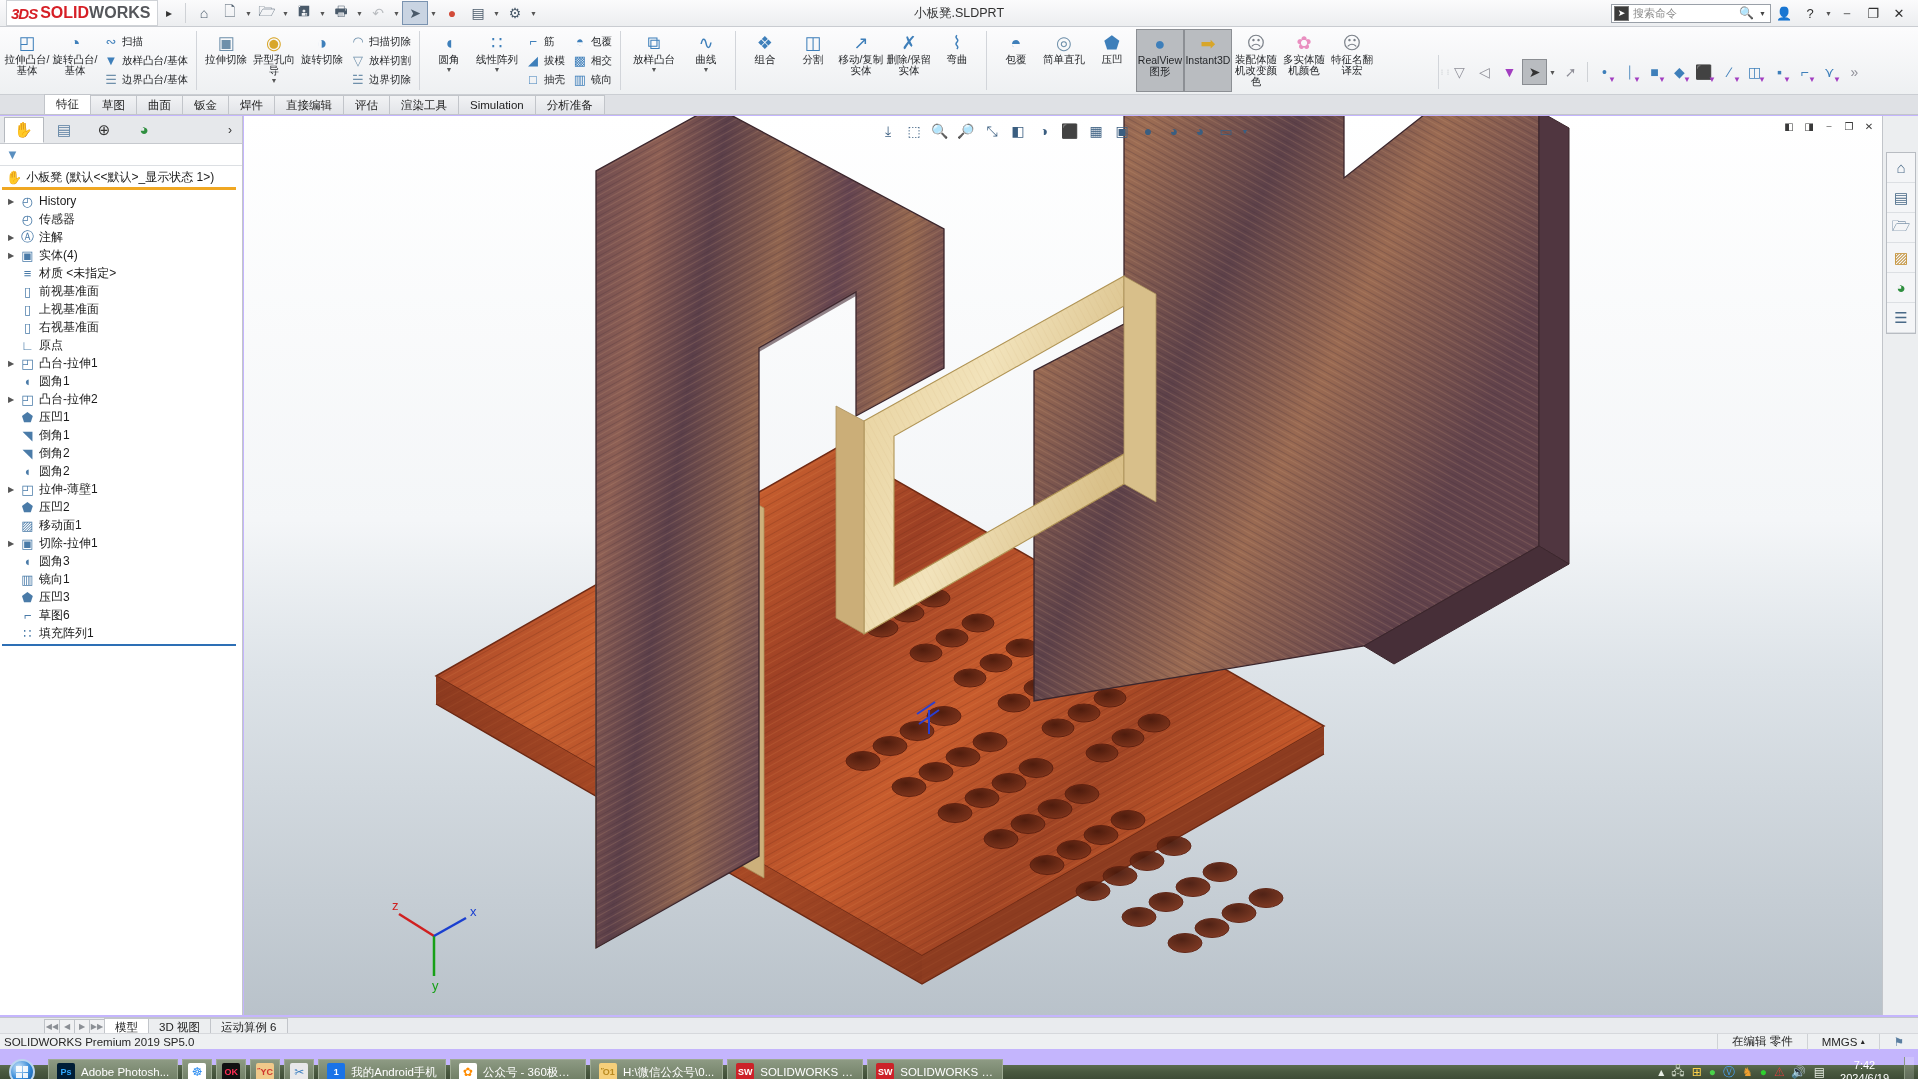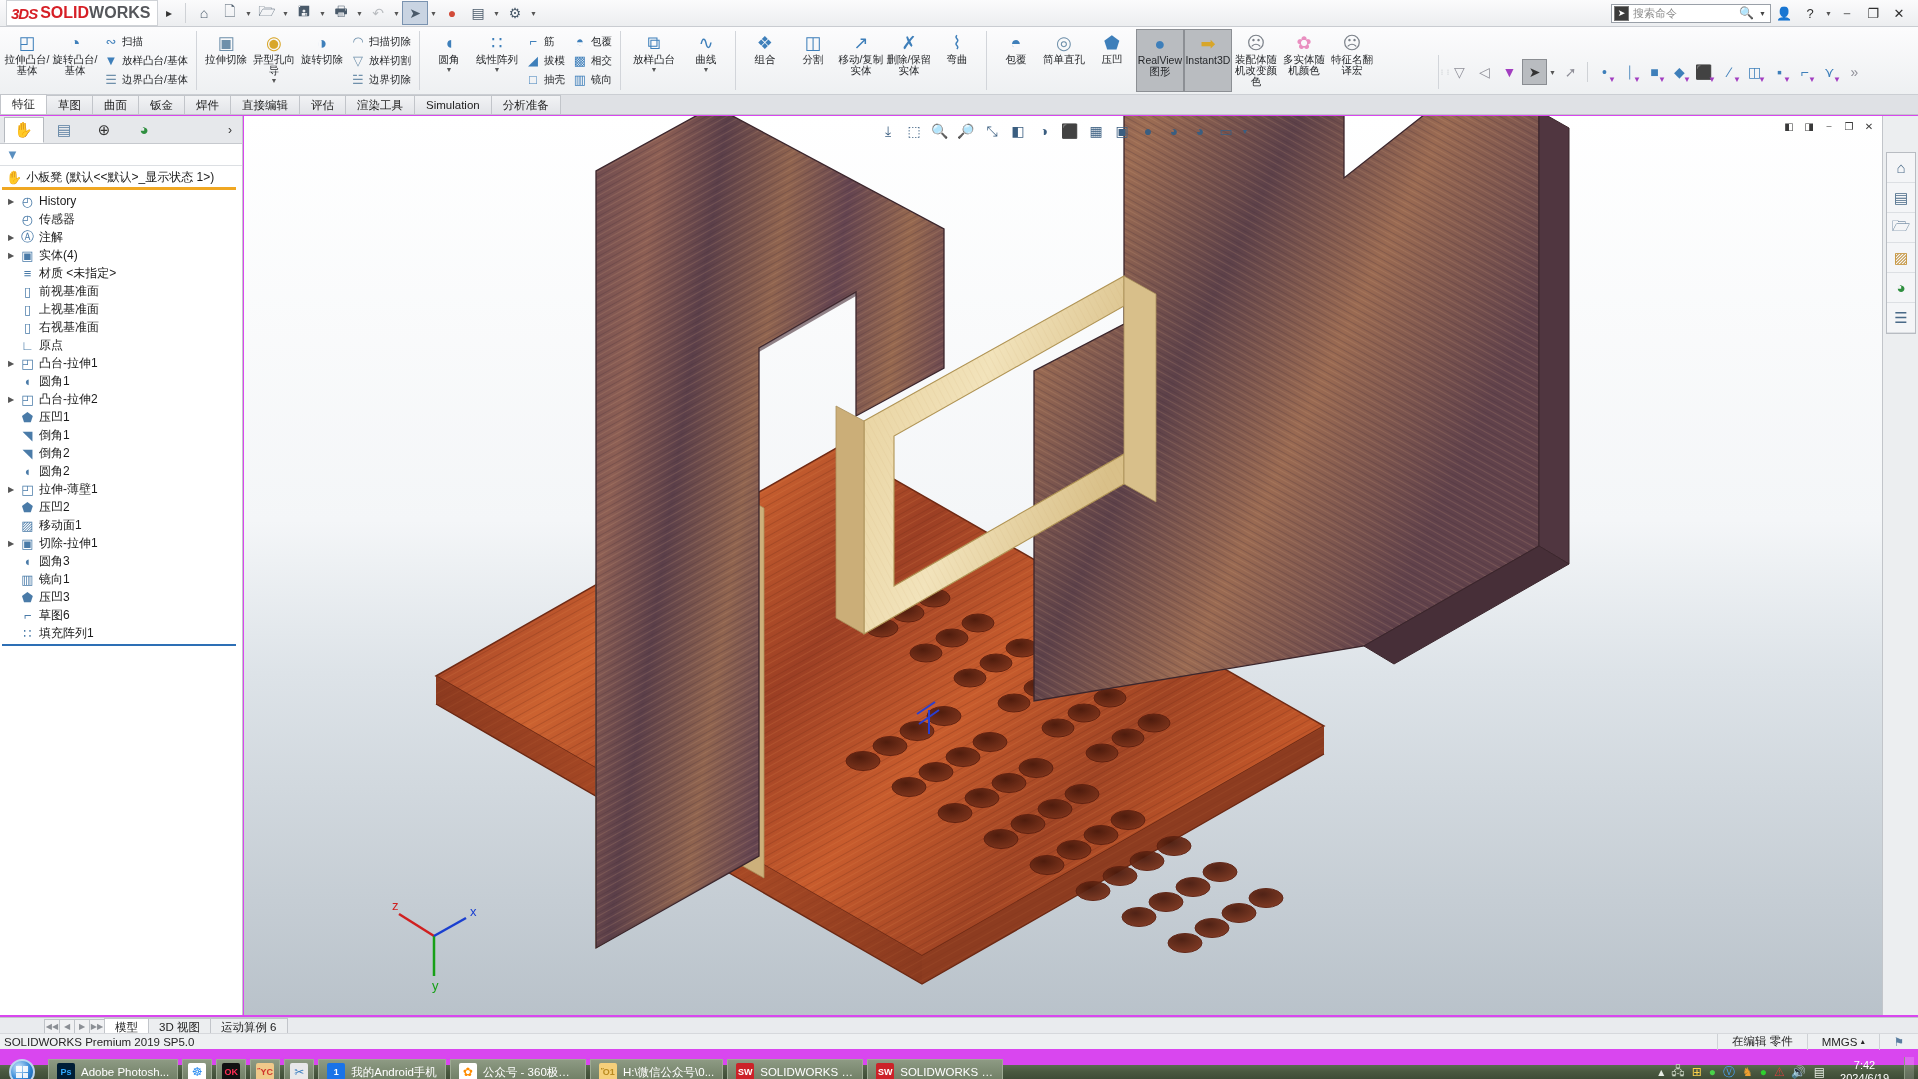--- a/index.html
+++ b/index.html
@@ -3,21 +3,21 @@
 <meta charset="utf-8">
 <style>
   * { box-sizing: border-box; margin:0; padding:0; }
   html,body { width:1918px; height:1079px; overflow:hidden; }
   body {
     font-family: "Liberation Sans", "DejaVu Sans", sans-serif;
     font-size: 12px;
     background: #d6d6ce;
     -webkit-font-smoothing: antialiased;
   }
-  .app { position:relative; width:1918px; height:1079px; background:#d946ef; }
+  .app { position:relative; width:1918px; height:1079px; background:#c4b5fd; }
 
   
   .titlebar {
     position:absolute; left:0; top:0; width:1918px; height:27px;
     background:linear-gradient(#fbfbfc,#eceef0);
     border-bottom:1px solid #c9ccd1;
     display:flex; align-items:center;
   }
   .sw-logo-box {
     width:152px; height:26px; margin-left:6px;
@@ -80,20 +80,21 @@
   .ic-steel { color:#6f90ab; }
   .ic-gold { color:#d8a62a; }
   .ic-pink { color:#e98fc0; }
   .ic-gray { color:#7b8189; }
 
   
   .cmtabs {
     position:absolute; left:0; top:95px; width:1918px; height:20px;
     background:#dfe1e5; display:flex; align-items:flex-end;
     border-bottom:1px solid #c2c5ca;
+    padding-left:44px;
   }
   .cmtab {
     height:19px; padding:0 11px; font-size:11.5px; color:#222;
     display:flex; align-items:center; border:1px solid #c2c5ca; border-bottom:none;
     background:linear-gradient(#f2f3f5,#e2e4e8); margin-right:-1px;
   }
   .cmtab.active { background:#fff; height:20px; }
 
   
   .leftpanel {
@@ -235,20 +236,21 @@
     <div class="tb-icon" style="color:#b9bcc0;">↶</div>
     <div class="tb-caret">▼</div>
     <div class="tb-icon sel">➤</div>
     <div class="tb-caret">▼</div>
     <div class="tb-icon" style="color:#d24b3a;">●</div>
     <div class="tb-icon">▤</div>
     <div class="tb-caret">▼</div>
     <div class="tb-icon">⚙</div>
     <div class="tb-caret">▼</div>
 
+    <div class="title-text">小板凳.SLDPRT</div>
 
     <div class="tb-right">
       <div class="search-box">
         <span class="search-ic">➤</span>
         <span>搜索命令</span>
         <span class="search-mag">🔍</span>
         <span class="search-car">▼</span>
       </div>
       <div class="win-btn" style="color:#9aa0a8;">👤</div>
       <div class="win-btn">?</div>

